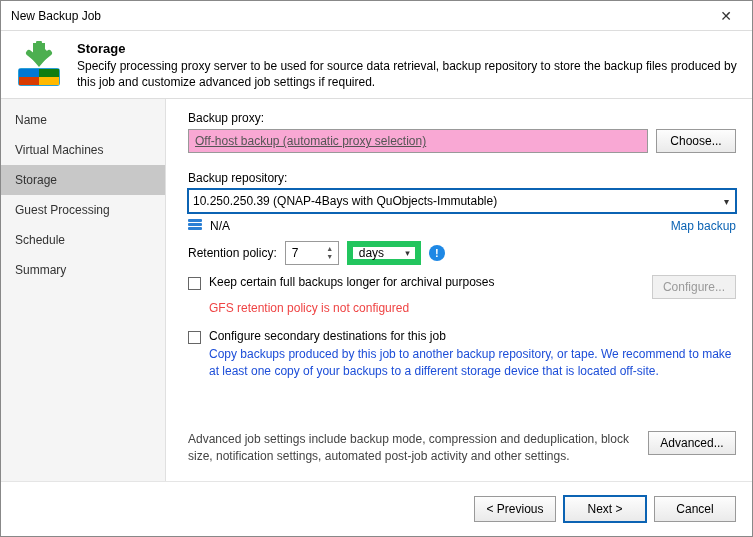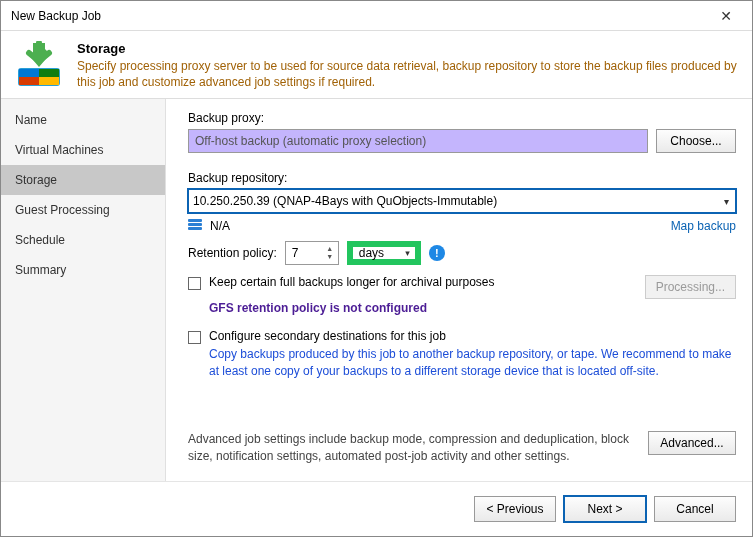--- a/index.html
+++ b/index.html
@@ -5,44 +5,44 @@
   * { box-sizing: border-box; font-family: "Segoe UI", Tahoma, sans-serif; font-size: 12px; }
   body { margin: 0; background: #fff; }
   .window { width: 753px; height: 537px; border: 1px solid #888; background: #fff; display: flex; flex-direction: column; }
   .titlebar { height: 30px; display: flex; align-items: center; padding: 0 6px 0 10px; border-bottom: 1px solid #ddd; }
   .titlebar-title { flex: 1; font-size: 12px; }
   .titlebar-close { width: 40px; height: 28px; display:flex; align-items:center; justify-content:center; color:#333; font-size:14px;}
   .header { display:flex; padding: 10px 14px 8px 14px; gap:14px; }
   .header-icon { width:48px; height:48px; flex-shrink:0; }
   .header-text { flex:1; }
   .header-title { font-weight:600; font-size:13px; margin-bottom:2px;}
-  .header-desc { font-size:12px; color:#a16207; line-height:1.35;}
+  .header-desc { font-size:12px; color:#000000; line-height:1.35;}
   .body { flex:1; display:flex; border-top:1px solid #ddd; min-height:0;}
   .sidebar { width:165px; background:#f5f5f5; border-right:1px solid #e0e0e0; padding-top:6px;}
   .sidebar-item { padding:8px 14px; color:#333; cursor:pointer;}
   .sidebar-item.active { background:#c8c8c8; }
   .content { flex:1; padding:10px 16px 8px 22px; display:flex; flex-direction:column; position:relative;}
   .label { font-size:12px; margin-bottom:4px; margin-top:2px;}
   .row { display:flex; gap:8px; align-items:center; }
   .text-input { flex:1; height:24px; border:1px solid #999; background:#fff; padding:0 6px; display:flex; align-items:center; color:#333;}
-  .text-input.readonly { background:#c4b5fd; color:#555;}
+  .text-input.readonly { background:#f9a8d4; color:#555;text-decoration:underline;}
   .btn { height:24px; min-width:80px; border:1px solid #999; background:linear-gradient(#fdfdfd,#eaeaea); padding:0 10px; display:flex; align-items:center; justify-content:center; cursor:pointer;}
   .btn.disabled { color:#9a9a9a; background:#f1f1f1; border-color:#ccc; cursor:default;}
   .select { height:24px; border:1px solid #999; background:#fff; padding:0 20px 0 4px; display:flex; align-items:center; position:relative; flex:1;}
   .select.highlight { border:1px solid #0b63b3; outline:1px solid #0b63b3;}
   .select .chev { position:absolute; right:6px; top:50%; transform:translateY(-50%); font-size:10px; color:#333;}
   .spinner { width:54px; height:24px; border:1px solid #999; display:flex; align-items:center; padding:0 16px 0 6px; position:relative; background:#fff;}
   .spinner .arrows { position:absolute; right:2px; top:1px; bottom:1px; width:12px; display:flex; flex-direction:column; justify-content:center;}
   .spinner .arrows span { font-size:7px; line-height:8px; color:#555; text-align:center;}
   .small-select { width:74px; height:24px; border:6px solid #22c55e; background:#fff; padding:0 18px 0 6px; display:flex; align-items:center; position:relative;}
   .small-select .chev { position:absolute; right:5px; top:50%; transform:translateY(-50%); font-size:9px; color:#333;}
   .info-icon { width:16px; height:16px; border-radius:50%; background:#1e88e5; color:#fff; font-weight:bold; font-size:11px; display:flex; align-items:center; justify-content:center;}
   .checkbox-row { display:flex; align-items:flex-start; gap:8px; margin-top:10px;}
   .checkbox { width:13px; height:13px; border:1px solid #666; background:#fff; margin-top:2px; flex-shrink:0;}
-  .muted { color:#4c1d95; font-size:12px; margin-left:21px; margin-top:2px;font-weight:bold;}
+  .muted { color:#ef4444; font-size:12px; margin-left:21px; margin-top:2px;}
   .desc-text { color:#1d4ed8; font-size:12px; margin-left:21px; margin-top:2px; line-height:1.4;}
   .link { color:#0b63b3; cursor:pointer; }
   .cap-row { display:flex; align-items:center; gap:8px; margin-top:6px;}
   .storage-icon { width:14px; height:14px; display:flex; flex-direction:column; gap:1px;}
   .storage-icon div { height:3px; background:#2a7fd4; border-radius:1px;}
   .footer-area { margin-top:auto; }
   .adv-row { display:flex; gap:12px; align-items:flex-start; margin-top:18px;}
   .adv-text { flex:1; color:#444; line-height:1.4;}
   .nav-buttons { display:flex; gap:8px; justify-content:flex-end; padding:14px 16px 14px 0; border-top:1px solid #e5e5e5;}
   .nav-buttons .btn { min-width:82px; height:26px;}
@@ -134,21 +134,21 @@
         <div class="small-select">
           <span>days</span>
           <span class="chev">▾</span>
         </div>
         <div class="info-icon">!</div>
       </div>
 
       <div class="checkbox-row">
         <div class="checkbox"></div>
         <span>Keep certain full backups longer for archival purposes</span>
-        <div class="btn disabled cfg-right">Processing...</div>
+        <div class="btn disabled cfg-right">Configure...</div>
       </div>
       <div class="muted">GFS retention policy is not configured</div>
 
       <div class="checkbox-row" style="margin-top:14px;">
         <div class="checkbox"></div>
         <span>Configure secondary destinations for this job</span>
       </div>
       <div class="desc-text">Copy backups produced by this job to another backup repository, or tape. We recommend to make at least one copy of your backups to a different storage device that is located off-site.</div>
 
       <div class="footer-area">

